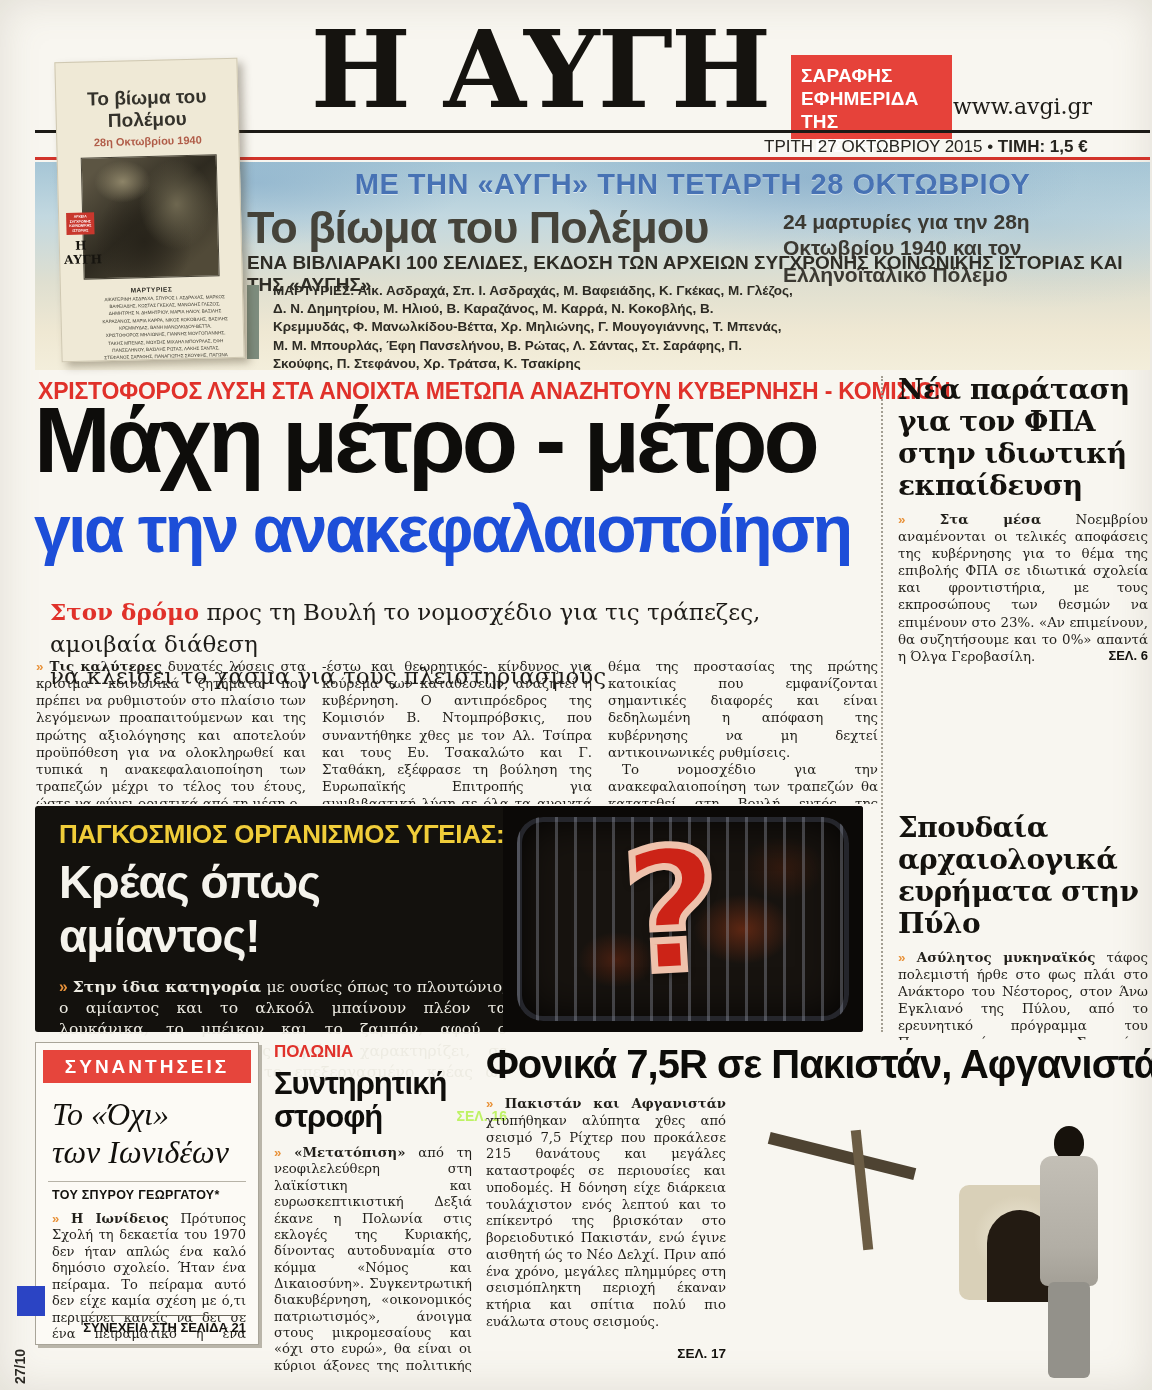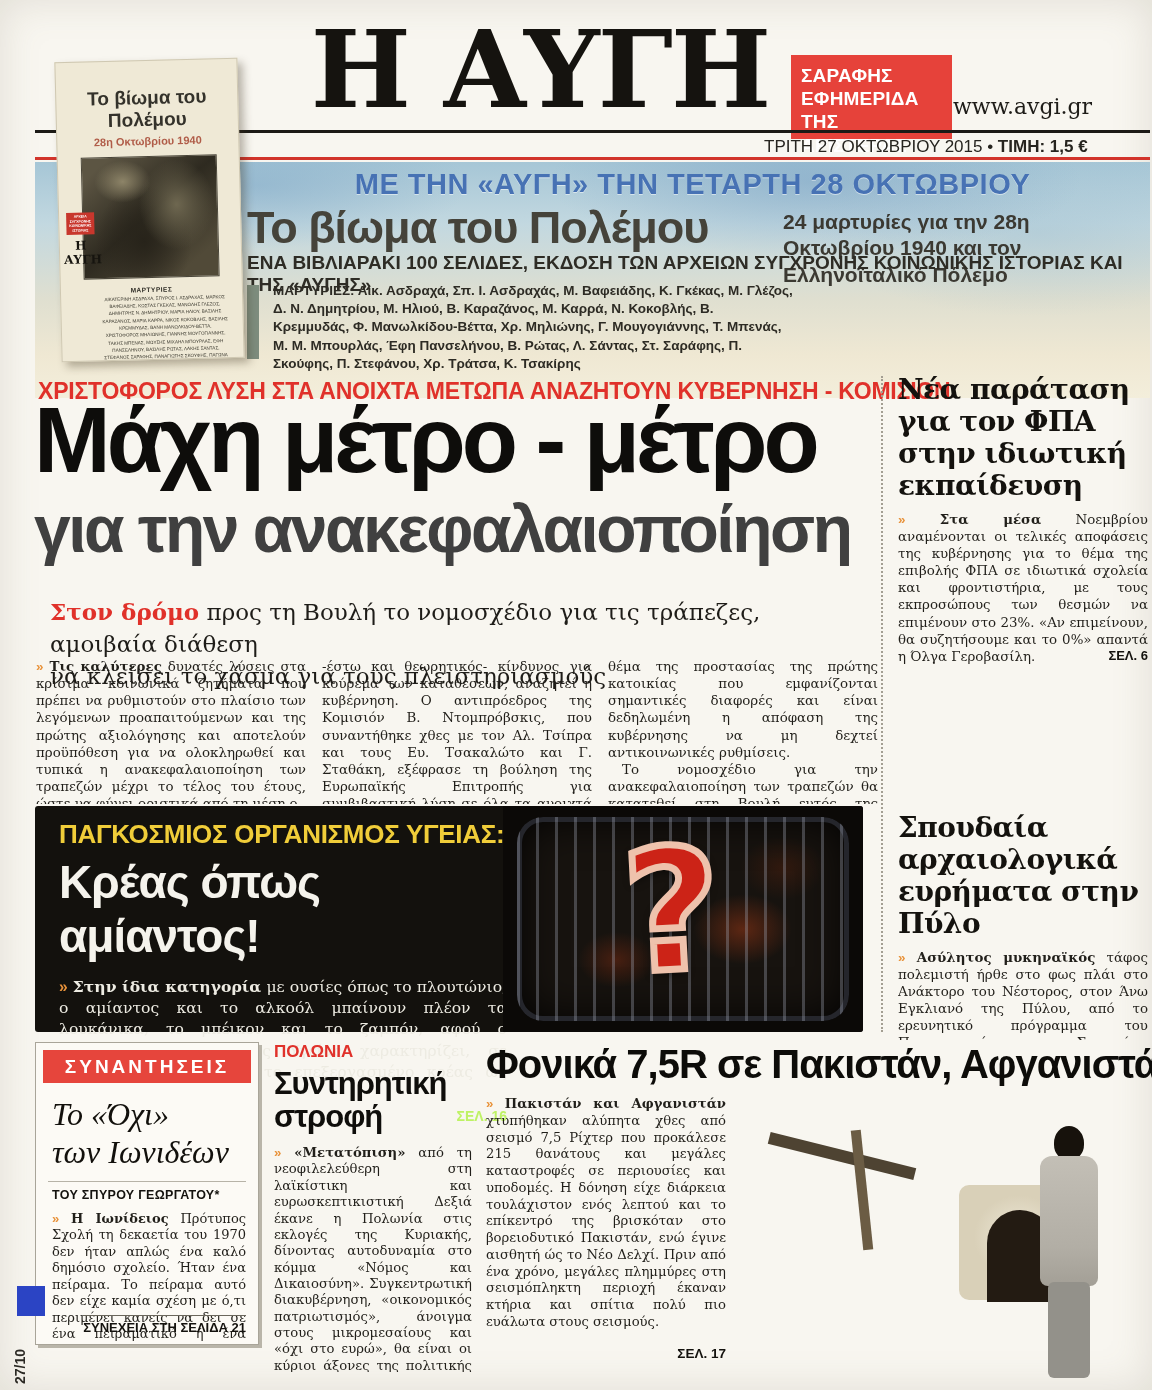--- a/index.html
+++ b/index.html
@@ -15,21 +15,21 @@
   .mast-tagline{left:791px;top:55px;width:161px;height:84px;background:#e6423a;color:#fff;font-weight:bold;
                 font-size:19px;line-height:1.22;padding:9px 10px;letter-spacing:.2px}
   .mast-site{left:953px;top:94px;width:195px;font-family:"DejaVu Serif",serif;font-size:22px;color:#1e1c18}
   .rule-black{left:35px;top:130px;width:1115px;height:3px;background:#1c1a16}
   .issue-line{left:290px;top:137px;width:520px;text-align:center;font-size:15.5px;font-weight:bold;color:#26241f}
   .date-line{left:764px;top:137px;width:350px;text-align:left;font-size:17px;color:#26241f}
   .date-line b{font-weight:bold}
   .rule-red{left:35px;top:157px;width:1115px;height:3px;background:#d2342b}
 
   
-  .banner{left:35px;top:162px;width:1115px;height:236px;overflow:hidden;
+  .banner{left:35px;top:162px;width:1115px;height:208px;overflow:hidden;
           background:
             radial-gradient(300px 90px at 20% 10%,rgba(130,170,200,.55),transparent 70%),
             radial-gradient(380px 110px at 70% 8%,rgba(120,160,195,.5),transparent 70%),
             radial-gradient(320px 120px at 90% 30%,rgba(150,185,205,.35),transparent 70%),
             linear-gradient(180deg,#a6c6d6 0%,#c2d8e0 26%,#dfdfd0 58%,#efe8d3 82%,#f3eedb 100%)}
   .banner-topline{left:200px;top:6px;width:915px;text-align:center;font-size:29px;font-weight:bold;
                   color:#4772b4;letter-spacing:.5px;text-shadow:0 1px 0 rgba(255,255,255,.5)}
   .banner-booktitle{left:212px;top:40px;font-size:45px;font-weight:bold;color:#45433a;letter-spacing:-1px}
   .banner-sub{left:748px;top:47px;width:345px;font-size:21px;font-weight:bold;color:#3b3932;line-height:1.25}
   .banner-caps{left:212px;top:90px;width:900px;font-size:19px;font-weight:bold;color:#2e2c25}
@@ -52,21 +52,21 @@
   .cover-logo{position:absolute;left:7px;top:150px;width:28px;height:22px;background:#c8372d;color:#fff;
               font-size:3.5px;line-height:1.3;padding:2px;text-align:center;font-weight:bold}
   .cover-pub{position:absolute;left:4px;top:176px;width:34px;text-align:center;font-family:"DejaVu Serif",serif;
              font-weight:bold;font-size:12px;color:#16140f}
   .cover-wit-label{margin-top:8px;text-align:center;font-size:6.5px;font-weight:bold;color:#2f2d26;letter-spacing:.5px}
   .cover-wit-names{margin:2px 14px 0 40px;text-align:center;font-size:4.6px;line-height:1.6;color:#3c3a30}
 
   
   .kicker{left:38px;top:378px;font-size:23px;font-weight:bold;color:#e0312a;letter-spacing:-.2px}
   .h1a{left:34px;top:394px;font-size:92px;font-weight:bold;color:#0e0d0b;letter-spacing:-4px;line-height:1;white-space:nowrap}
-  .h1b{left:34px;top:496px;font-size:66px;font-weight:bold;color:#404040;letter-spacing:-2.5px;line-height:1;white-space:nowrap}
+  .h1b{left:34px;top:496px;font-size:66px;font-weight:bold;color:#1d4ed8;letter-spacing:-2.5px;line-height:1;white-space:nowrap}
   .deck{left:50px;top:596px;width:810px;text-align:left;font-family:"DejaVu Serif",serif;font-size:23px;
         line-height:1.4;color:#1e1c18}
   .deck .lead{color:#e0312a;font-weight:bold}
   .story-cols{left:36px;top:658px;width:842px;height:146px;display:flex;gap:16px;overflow:hidden}
   .scol{width:270px;font-family:"DejaVu Serif",serif;font-size:13.4px;line-height:1.28;text-align:justify;color:#211f1a}
   .scol p+p{text-indent:14px}
   .mk{color:#e8923a;font-weight:bold;font-family:"Liberation Sans",sans-serif}
   .blead{font-weight:bold}
   .pref{float:right;font-family:"Liberation Sans",sans-serif;font-weight:bold;font-size:13px;color:#14120e}
 

